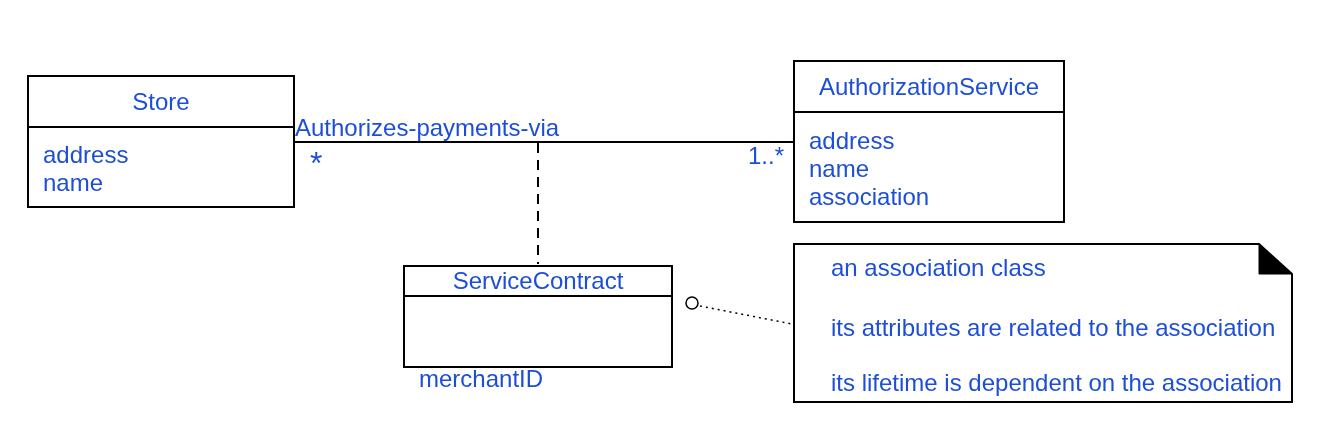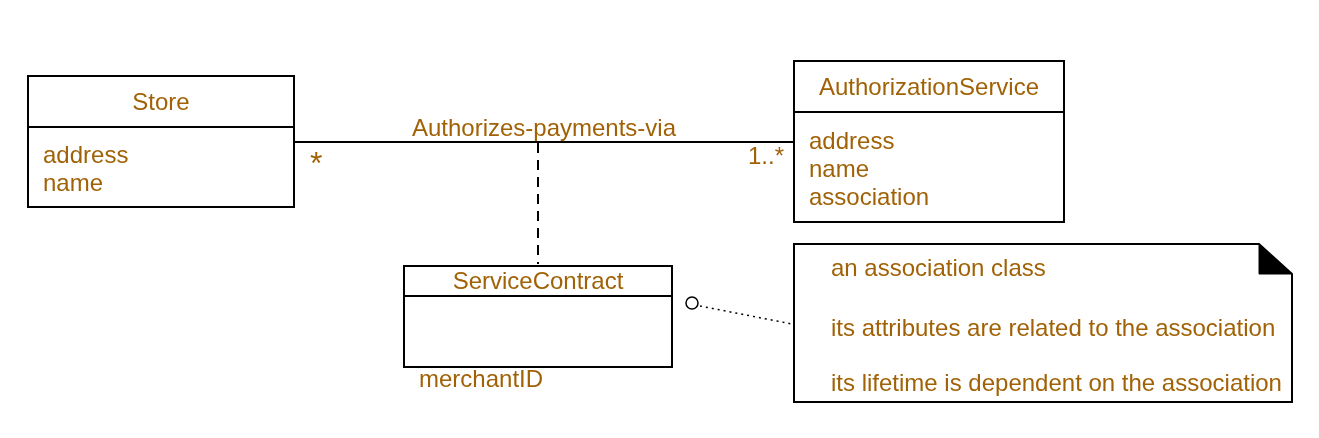--- a/index.html
+++ b/index.html
@@ -5,21 +5,21 @@
   html, body { margin: 0; padding: 0; }
   body {
     font-family: "Liberation Sans", "DejaVu Sans", sans-serif;
     background: #ffffff;
   }
   #canvas {
     position: relative;
     width: 1319px;
     height: 438px;
     background: #ffffff;
-    color: #a16207;
+    color: #1d4ed8;
     font-size: 24px;
     overflow: hidden;
   }
   #wires {
     position: absolute;
     left: 0; top: 0;
     width: 1319px; height: 438px;
   }
   .class-box {
     position: absolute;
@@ -51,21 +51,20 @@
   #auth-box .class-title  { height: 51px; }
   #auth-box .class-attrs  { padding: 14px 0 0 14px; }
 
   #contract-box     { left: 403px; top: 265px; width: 270px; height: 103px; gap: 34px; }
   #contract-box .class-title { height: 52px; }
   #contract-box .class-attrs { padding: 10px 0 0 14px; margin-top: 24px; }
 
   #assoc-label {
     position: absolute;
     left: 295px; top: 116px; width: 498px;
-    text-align: center;
     line-height: 24px;
     white-space: nowrap;
   }
   #mult-store {
     position: absolute;
     left: 310px; top: 147px;
     font-size: 32px; line-height: 32px;
   }
   #mult-auth {
     position: absolute;

